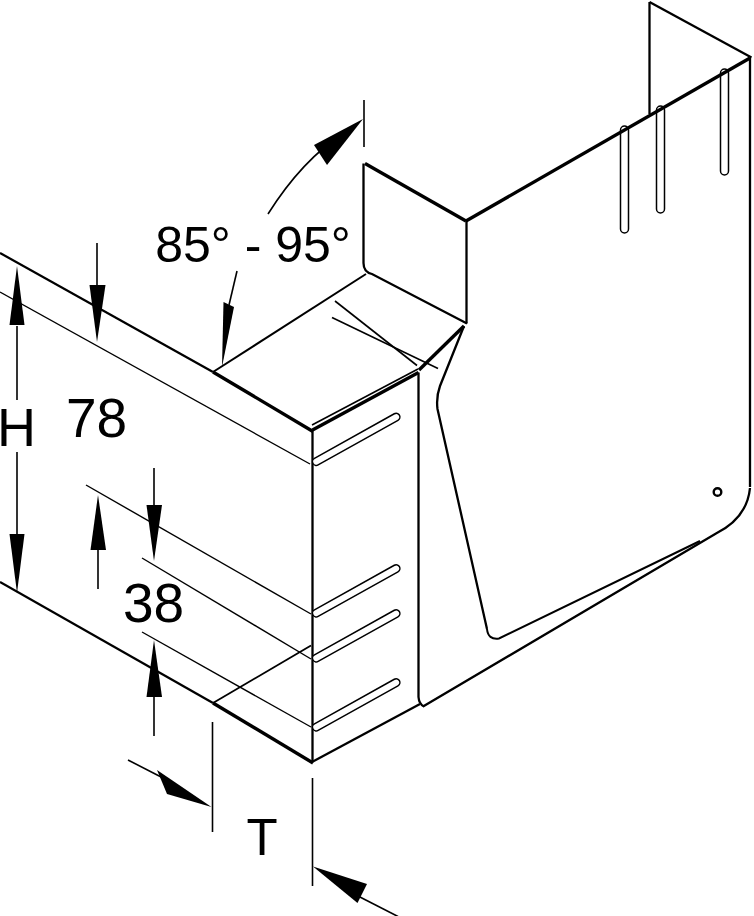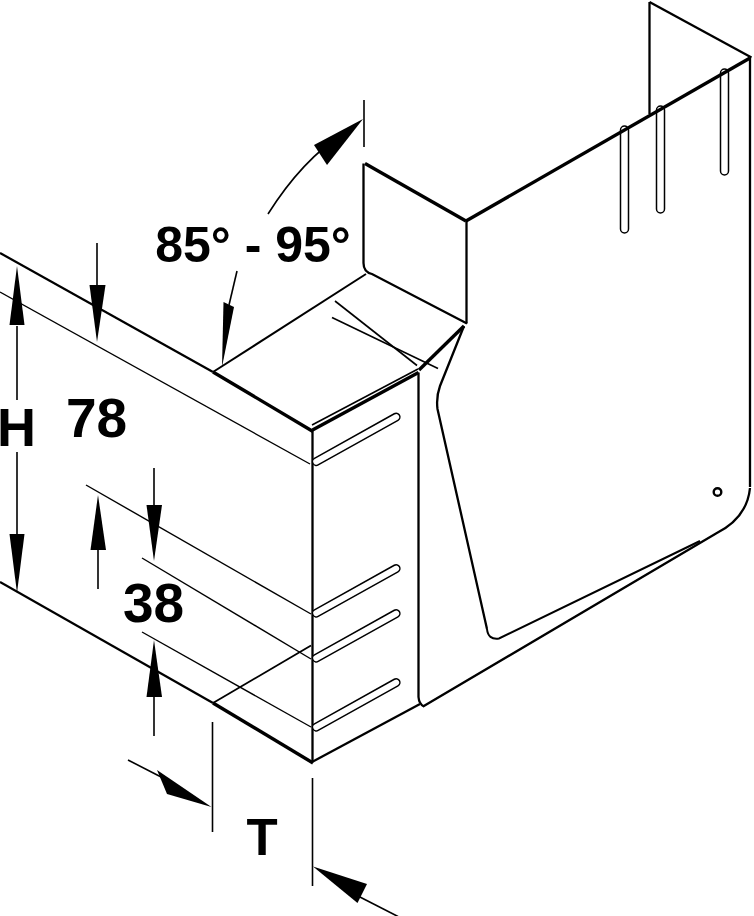--- a/index.html
+++ b/index.html
@@ -1,16 +1,16 @@
 <!DOCTYPE html>
 <html><head>
 <meta charset="utf-8">
 <style>
   html,body{margin:0;padding:0;background:#fff;}
-  .page{width:754px;height:916px;background:#fff;position:relative;overflow:hidden;font-weight:bold;}
+  .page{width:754px;height:916px;background:#fff;position:relative;overflow:hidden;}
   svg{display:block;}
   svg text{font-family:"Liberation Sans","DejaVu Sans",sans-serif;fill:#000;}
   .xthin{fill:none;stroke:#000;stroke-width:1.4;}
   .thin{fill:none;stroke:#000;stroke-width:1.6;}
   .mthin{fill:none;stroke:#000;stroke-width:1.8;}
   .med{fill:none;stroke:#000;stroke-width:2.3;}
   .med2{fill:none;stroke:#000;stroke-width:2.0;}
   .thick{fill:none;stroke:#000;stroke-width:3.4;}
   .head{fill:#000;stroke:none;}
   .slot{fill:#fff;stroke:#000;stroke-width:1.5;}

